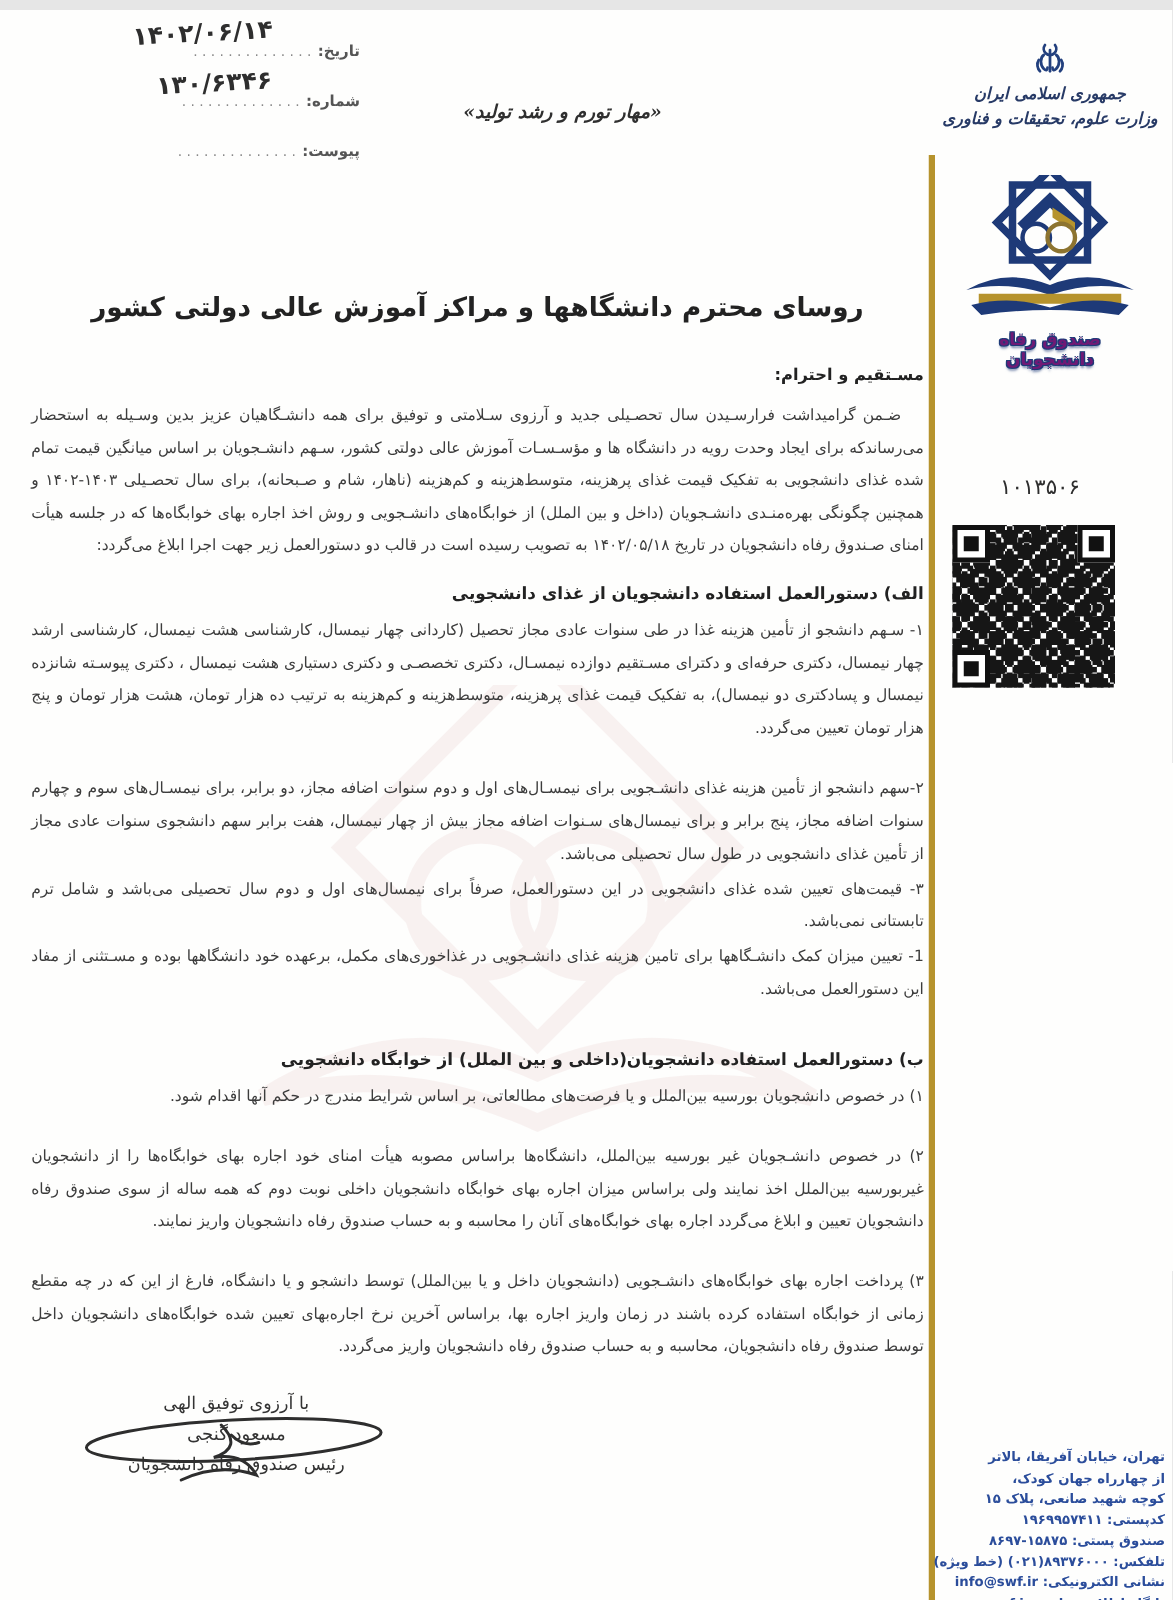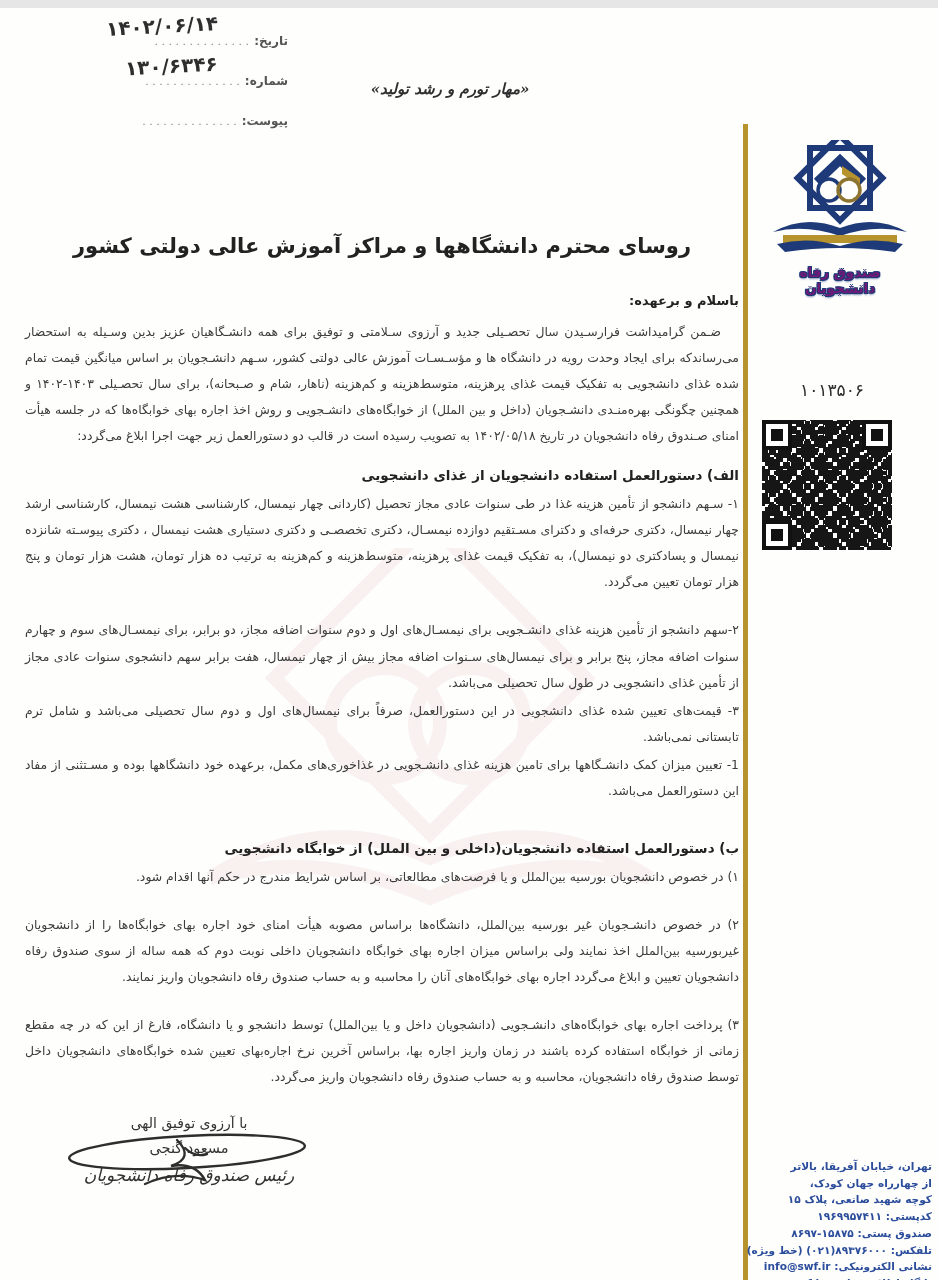--- a/index.html
+++ b/index.html
@@ -61,21 +61,21 @@
   .sec-title{font-weight:bold;font-size:13.5px;color:#222;margin:0 0 2px 0;}
   .item{margin:0;}
   .gap-s{margin-bottom:2px;} .gap-m{margin-bottom:22px;} .gap-l{margin-bottom:30px;}
   .closing{margin:12px 0 10px 0;text-indent:22px;}
 
   
   .sig{position:relative;width:300px;margin:6px auto 0 14px;text-align:center;direction:rtl;
        font-size:14px;color:#333;line-height:1.7;}
   .sig-wish{font-size:14px;}
   .sig-name{font-size:14.5px;position:relative;z-index:1;}
-  .sig-title{font-size:17px;font-style:italic;}
+  .sig-title{font-size:14px;}
   .sig-scribble{position:absolute;left:18px;top:18px;z-index:2;pointer-events:none;}
 
   
   .footer{position:absolute;left:752px;top:1150px;width:180px;direction:rtl;text-align:right;
           color:#2b4d9b;font-size:10.6px;font-weight:bold;line-height:1.58;}
   .footer .fline{white-space:nowrap;}
 </style>
 </head>
 <body>
 
@@ -94,20 +94,36 @@
         <span class="meta-dots">. . . . . . . . . . . . . .</span>
       </div>
       <div class="meta-row">
         <span class="meta-label">پیوست:</span>
         <span class="meta-dots">. . . . . . . . . . . . . .</span>
       </div>
     </div>
 
     <div class="slogan">«مهار تورم و رشد تولید»</div>
 
+    <div class="gov">
+      <span class="emblem">
+        <svg width="26" height="30" viewBox="0 0 26 30">
+          <g stroke="#23407e" fill="none" stroke-width="2.2" stroke-linecap="round">
+            <path d="M13 8 v17"></path>
+            <path d="M8 12 c-3 2 -3 8 0 11 c2 2 3 1 3 -1"></path>
+            <path d="M18 12 c3 2 3 8 0 11 c-2 2 -3 1 -3 -1"></path>
+            <path d="M4 16 c-2 3 -1 7 1 9"></path>
+            <path d="M22 16 c2 3 1 7 -1 9"></path>
+            <path d="M9 4 a5 5 0 1 0 8 0"></path>
+          </g>
+        </svg>
+      </span>
+      <div class="gov-line">جمهوری اسلامی ایران</div>
+      <div class="gov-line">وزارت علوم، تحقیقات و فناوری</div>
+    </div>
 
     <div class="org">
       <span>
         <svg width="150" height="118" viewBox="0 0 150 118">
           <g fill="none" stroke="#1e3a78" stroke-width="6">
             <rect x="45" y="8" width="60" height="60"></rect>
             <rect x="45" y="8" width="60" height="60" transform="rotate(45 75 38)"></rect>
           </g>
           <path d="M52 42 L75 20 L98 42" stroke="#1e3a78" stroke-width="9" fill="none"></path>
           <polygon points="77,26 95,38 95,46 77,34" fill="#b6932d"></polygon>
@@ -136,21 +152,21 @@
           <rect x="150" y="20" width="220" height="220" transform="rotate(45 260 130)"></rect>
           <circle cx="215" cy="175" r="55"></circle>
           <circle cx="300" cy="175" r="55"></circle>
           <path d="M40 330 Q150 260 260 310 Q370 260 480 330 Q370 300 260 350 Q150 300 40 330 Z"></path>
         </g>
       </svg>
     </div>
 
     <div class="letter">
       <h1 class="recipient">روسای محترم دانشگاهها و مراکز آموزش عالی دولتی کشور</h1>
-      <p class="salutation">باسلام و برعهده:</p>
+      <p class="salutation">مسـتقیم و احترام:</p>
       <p class="para">ضـمن گرامیداشت فرارسـیدن سال تحصـیلی جدید و آرزوی سـلامتی و توفیق برای همه دانشـگاهیان عزیز بدین وسـیله به استحضار می‌رساندکه برای ایجاد وحدت رویه در دانشگاه ها و مؤسـسـات آموزش عالی دولتی کشور، سـهم دانشـجویان بر اساس میانگین قیمت تمام شده غذای دانشجویی به تفکیک قیمت غذای پرهزینه، متوسط‌هزینه و کم‌هزینه (ناهار، شام و صـبحانه)، برای سال تحصـیلی ۱۴۰۳-۱۴۰۲ و همچنین چگونگی بهره‌منـدی دانشـجویان (داخل و بین الملل) از خوابگاه‌های دانشـجویی و روش اخذ اجاره بهای خوابگاه‌ها که در جلسه هیأت امنای صـندوق رفاه دانشجویان در تاریخ ۱۴۰۲/۰۵/۱۸ به تصویب رسیده است در قالب دو دستورالعمل زیر جهت اجرا ابلاغ می‌گردد:</p>
 
       <p class="sec-title">الف) دستورالعمل استفاده دانشجویان از غذای دانشجویی</p>
       <p class="item gap-m">۱- سـهم دانشجو از تأمین هزینه غذا در طی سنوات عادی مجاز تحصیل (کاردانی چهار نیمسال، کارشناسی هشت نیمسال، کارشناسی ارشد چهار نیمسال، دکتری حرفه‌ای و دکترای مسـتقیم دوازده نیمسـال، دکتری تخصصـی و دکتری دستیاری هشت نیمسال ، دکتری پیوسـته شانزده نیمسال و پسادکتری دو نیمسال)، به تفکیک قیمت غذای پرهزینه، متوسط‌هزینه و کم‌هزینه به ترتیب ده هزار تومان، هشت هزار تومان و پنج هزار تومان تعیین می‌گردد.</p>
       <p class="item gap-s">۲-سهم دانشجو از تأمین هزینه غذای دانشـجویی برای نیمسـال‌های اول و دوم سنوات اضافه مجاز، دو برابر، برای نیمسـال‌های سوم و چهارم سنوات اضافه مجاز، پنج برابر و برای نیمسال‌های سـنوات اضافه مجاز بیش از چهار نیمسال، هفت برابر سهم دانشجوی سنوات عادی مجاز از تأمین غذای دانشجویی در طول سال تحصیلی می‌باشد.</p>
       <p class="item gap-s">۳- قیمت‌های تعیین شده غذای دانشجویی در این دستورالعمل، صرفاً برای نیمسال‌های اول و دوم سال تحصیلی می‌باشد و شامل ترم تابستانی نمی‌باشد.</p>
       <p class="item gap-l">1- تعیین میزان کمک دانشـگاهها برای تامین هزینه غذای دانشـجویی در غذاخوری‌های مکمل، برعهده خود دانشگاهها بوده و مسـتثنی از مفاد این دستورالعمل می‌باشد.</p>
 
       <p class="sec-title">ب) دستورالعمل استفاده دانشجویان(داخلی و بین الملل) از خوابگاه دانشجویی</p>
       <p class="item gap-m">۱) در خصوص دانشجویان بورسیه بین‌الملل و یا فرصت‌های مطالعاتی، بر اساس شرایط مندرج در حکم آنها اقدام شود.</p>

